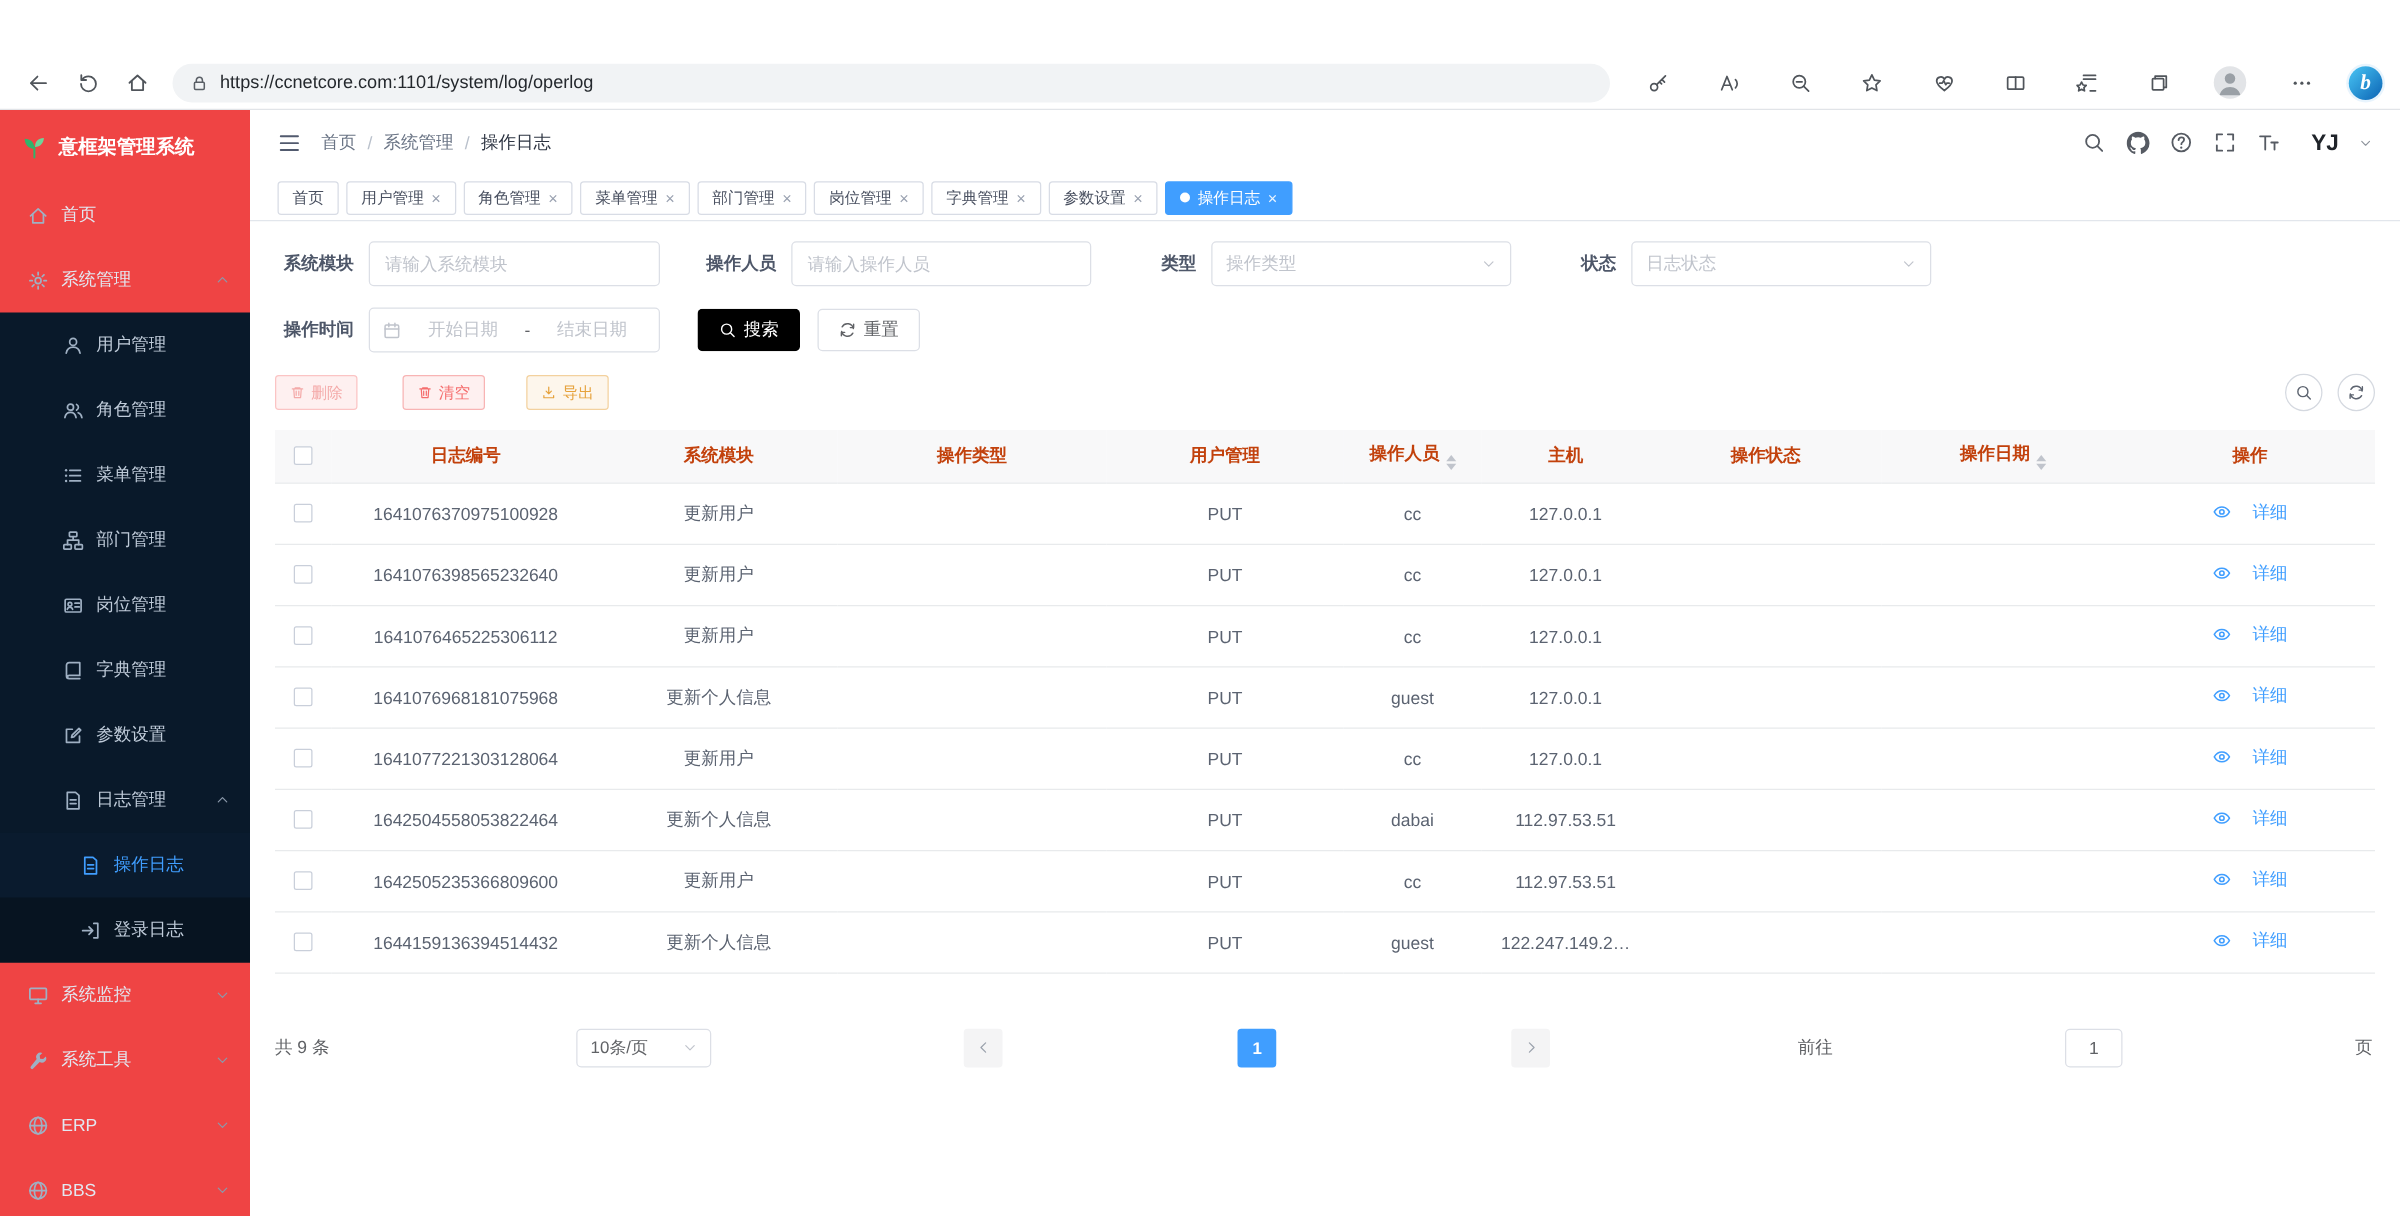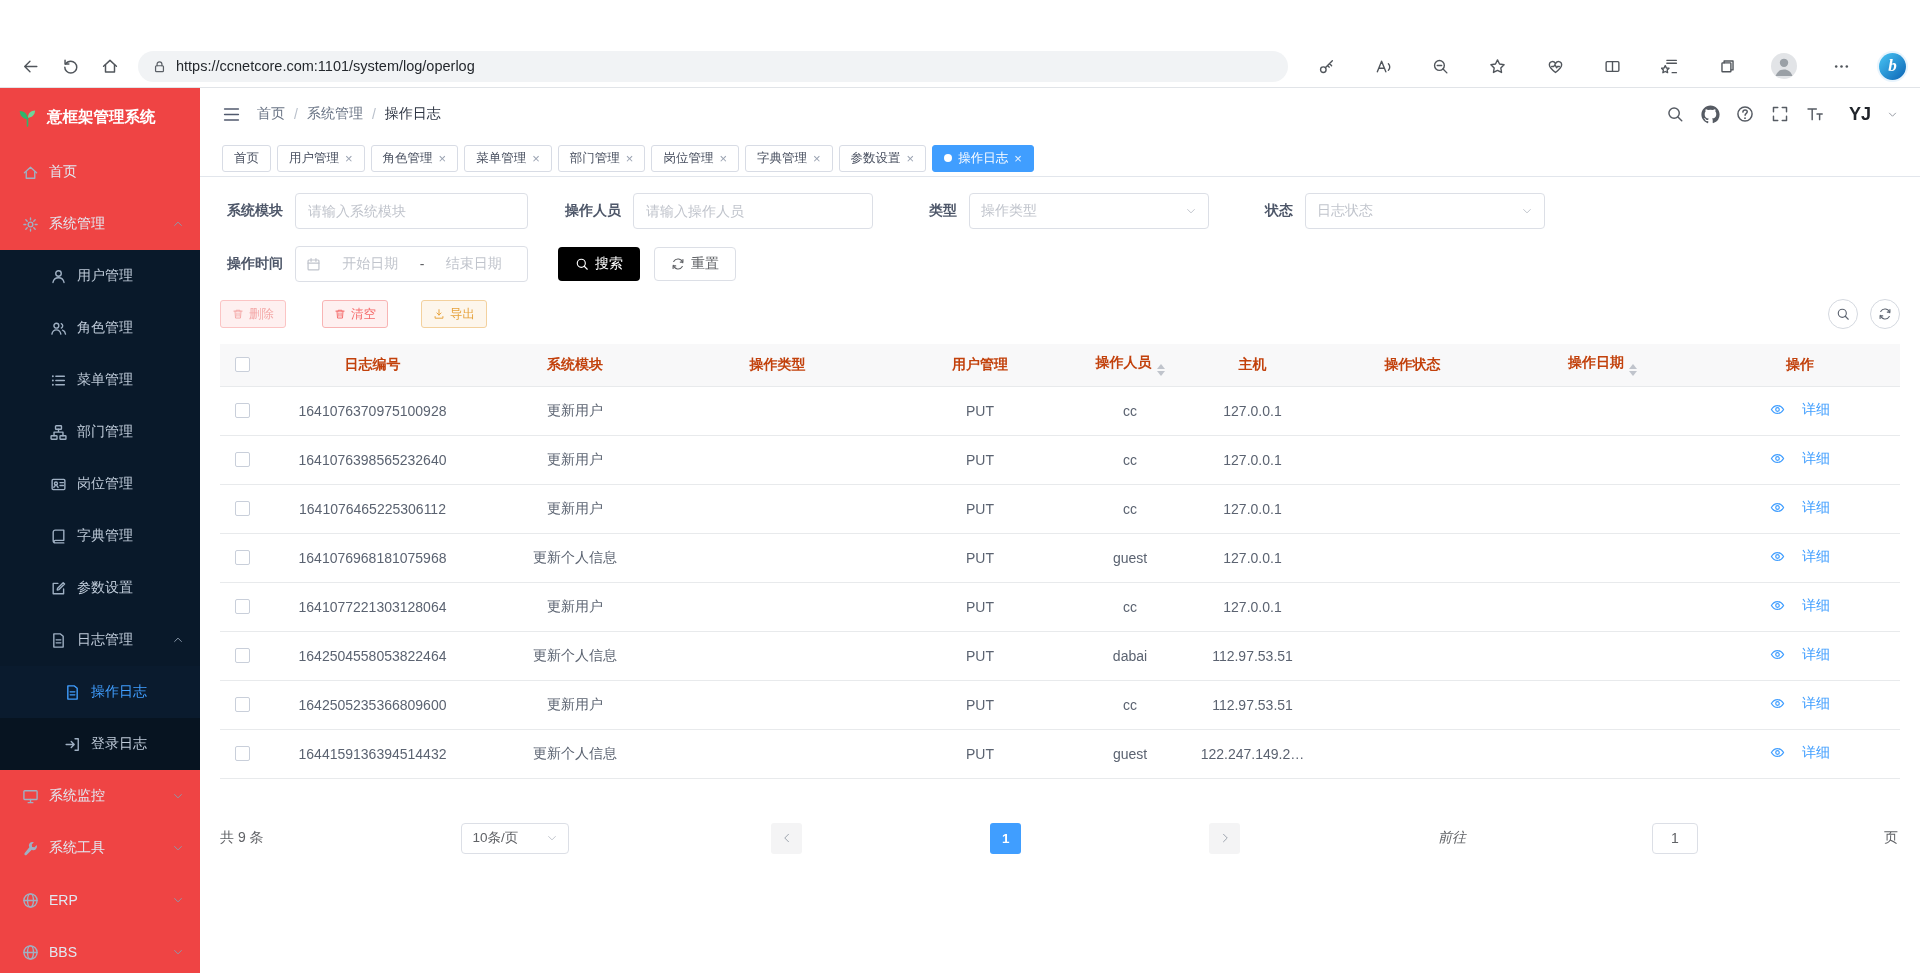--- a/index.html
+++ b/index.html
@@ -98,21 +98,21 @@
   .detail { color:#409eff; display:inline-flex; align-items:center; gap:17px; font-size:14px; cursor:pointer; text-decoration:none; }
 
   
   .pagination { display:flex; align-items:center; justify-content:space-between; margin-top:44px; padding-right:2px; color:#606266; font-size:14px; }
   .psize { width:108px; height:31px; border:1px solid #dcdfe6; border-radius:4px; display:flex; align-items:center; justify-content:space-between; padding:0 10px; font-size:13.5px; color:#606266; margin-left:20px; cursor:pointer; }
   .psize .caret { color:#c0c4cc; }
   .pbtn { min-width:31px; height:31px; border-radius:3px; background:#f4f4f5; color:#9aa1ac; border:none; display:flex; align-items:center; justify-content:center; cursor:pointer; }
   .pbtn.prev { margin-left:24px; } .pbtn.next { margin-left:10px; }
   .pbtn.page { margin-left:10px; font-size:13.5px; }
   .pbtn.active { background:#409eff; color:#fff; font-weight:700; }
-  .goto-label { margin-left:20px;font-style:italic; }
+  .goto-label { margin-left:20px; }
   .goto-input { width:46px; height:31px; border:1px solid #dcdfe6; border-radius:4px; text-align:center; font-size:14px; color:#606266; margin-left:8px; outline:none; }
   .page-unit { margin-left:8px; }
 </style>
 </head>
 <body>
 
 <div class="chrome">
   <div class="chrome-btn">
     <svg class="ic" width="19" height="19" viewBox="0 0 18 18" stroke-width="1.5">
         <path d="M15 9H3.5M8.5 4L3.5 9l5 5"></path>

